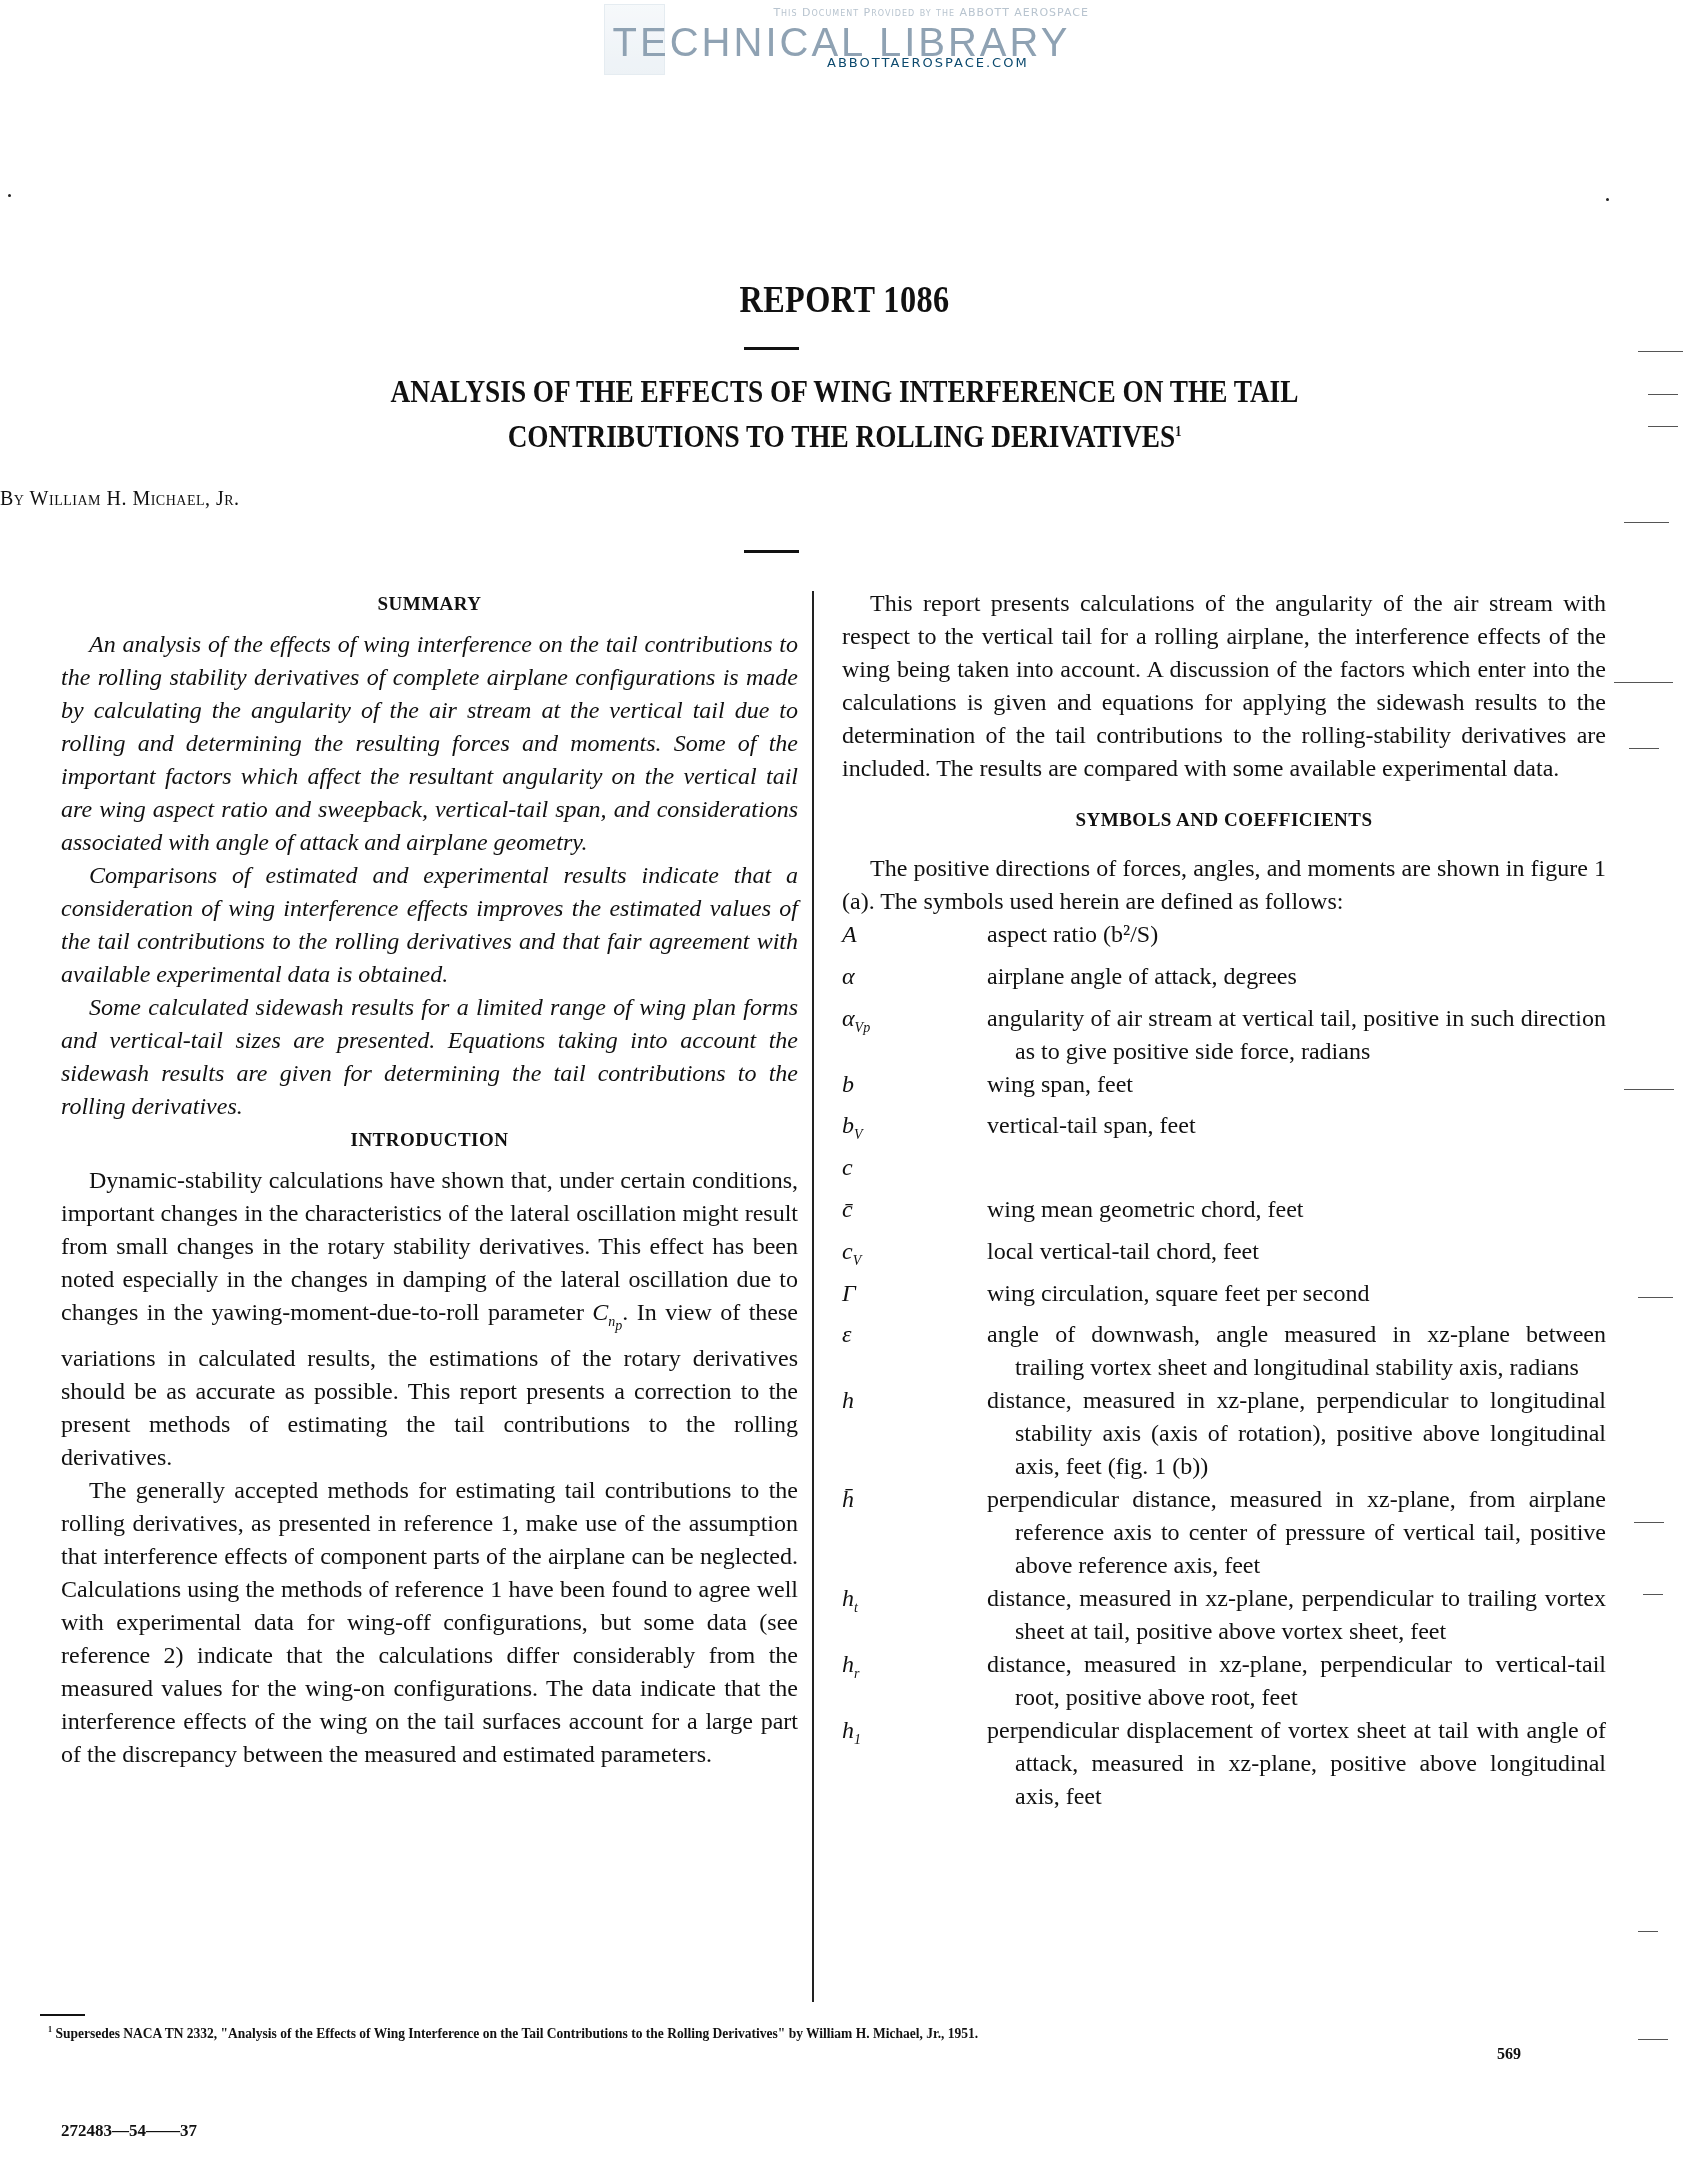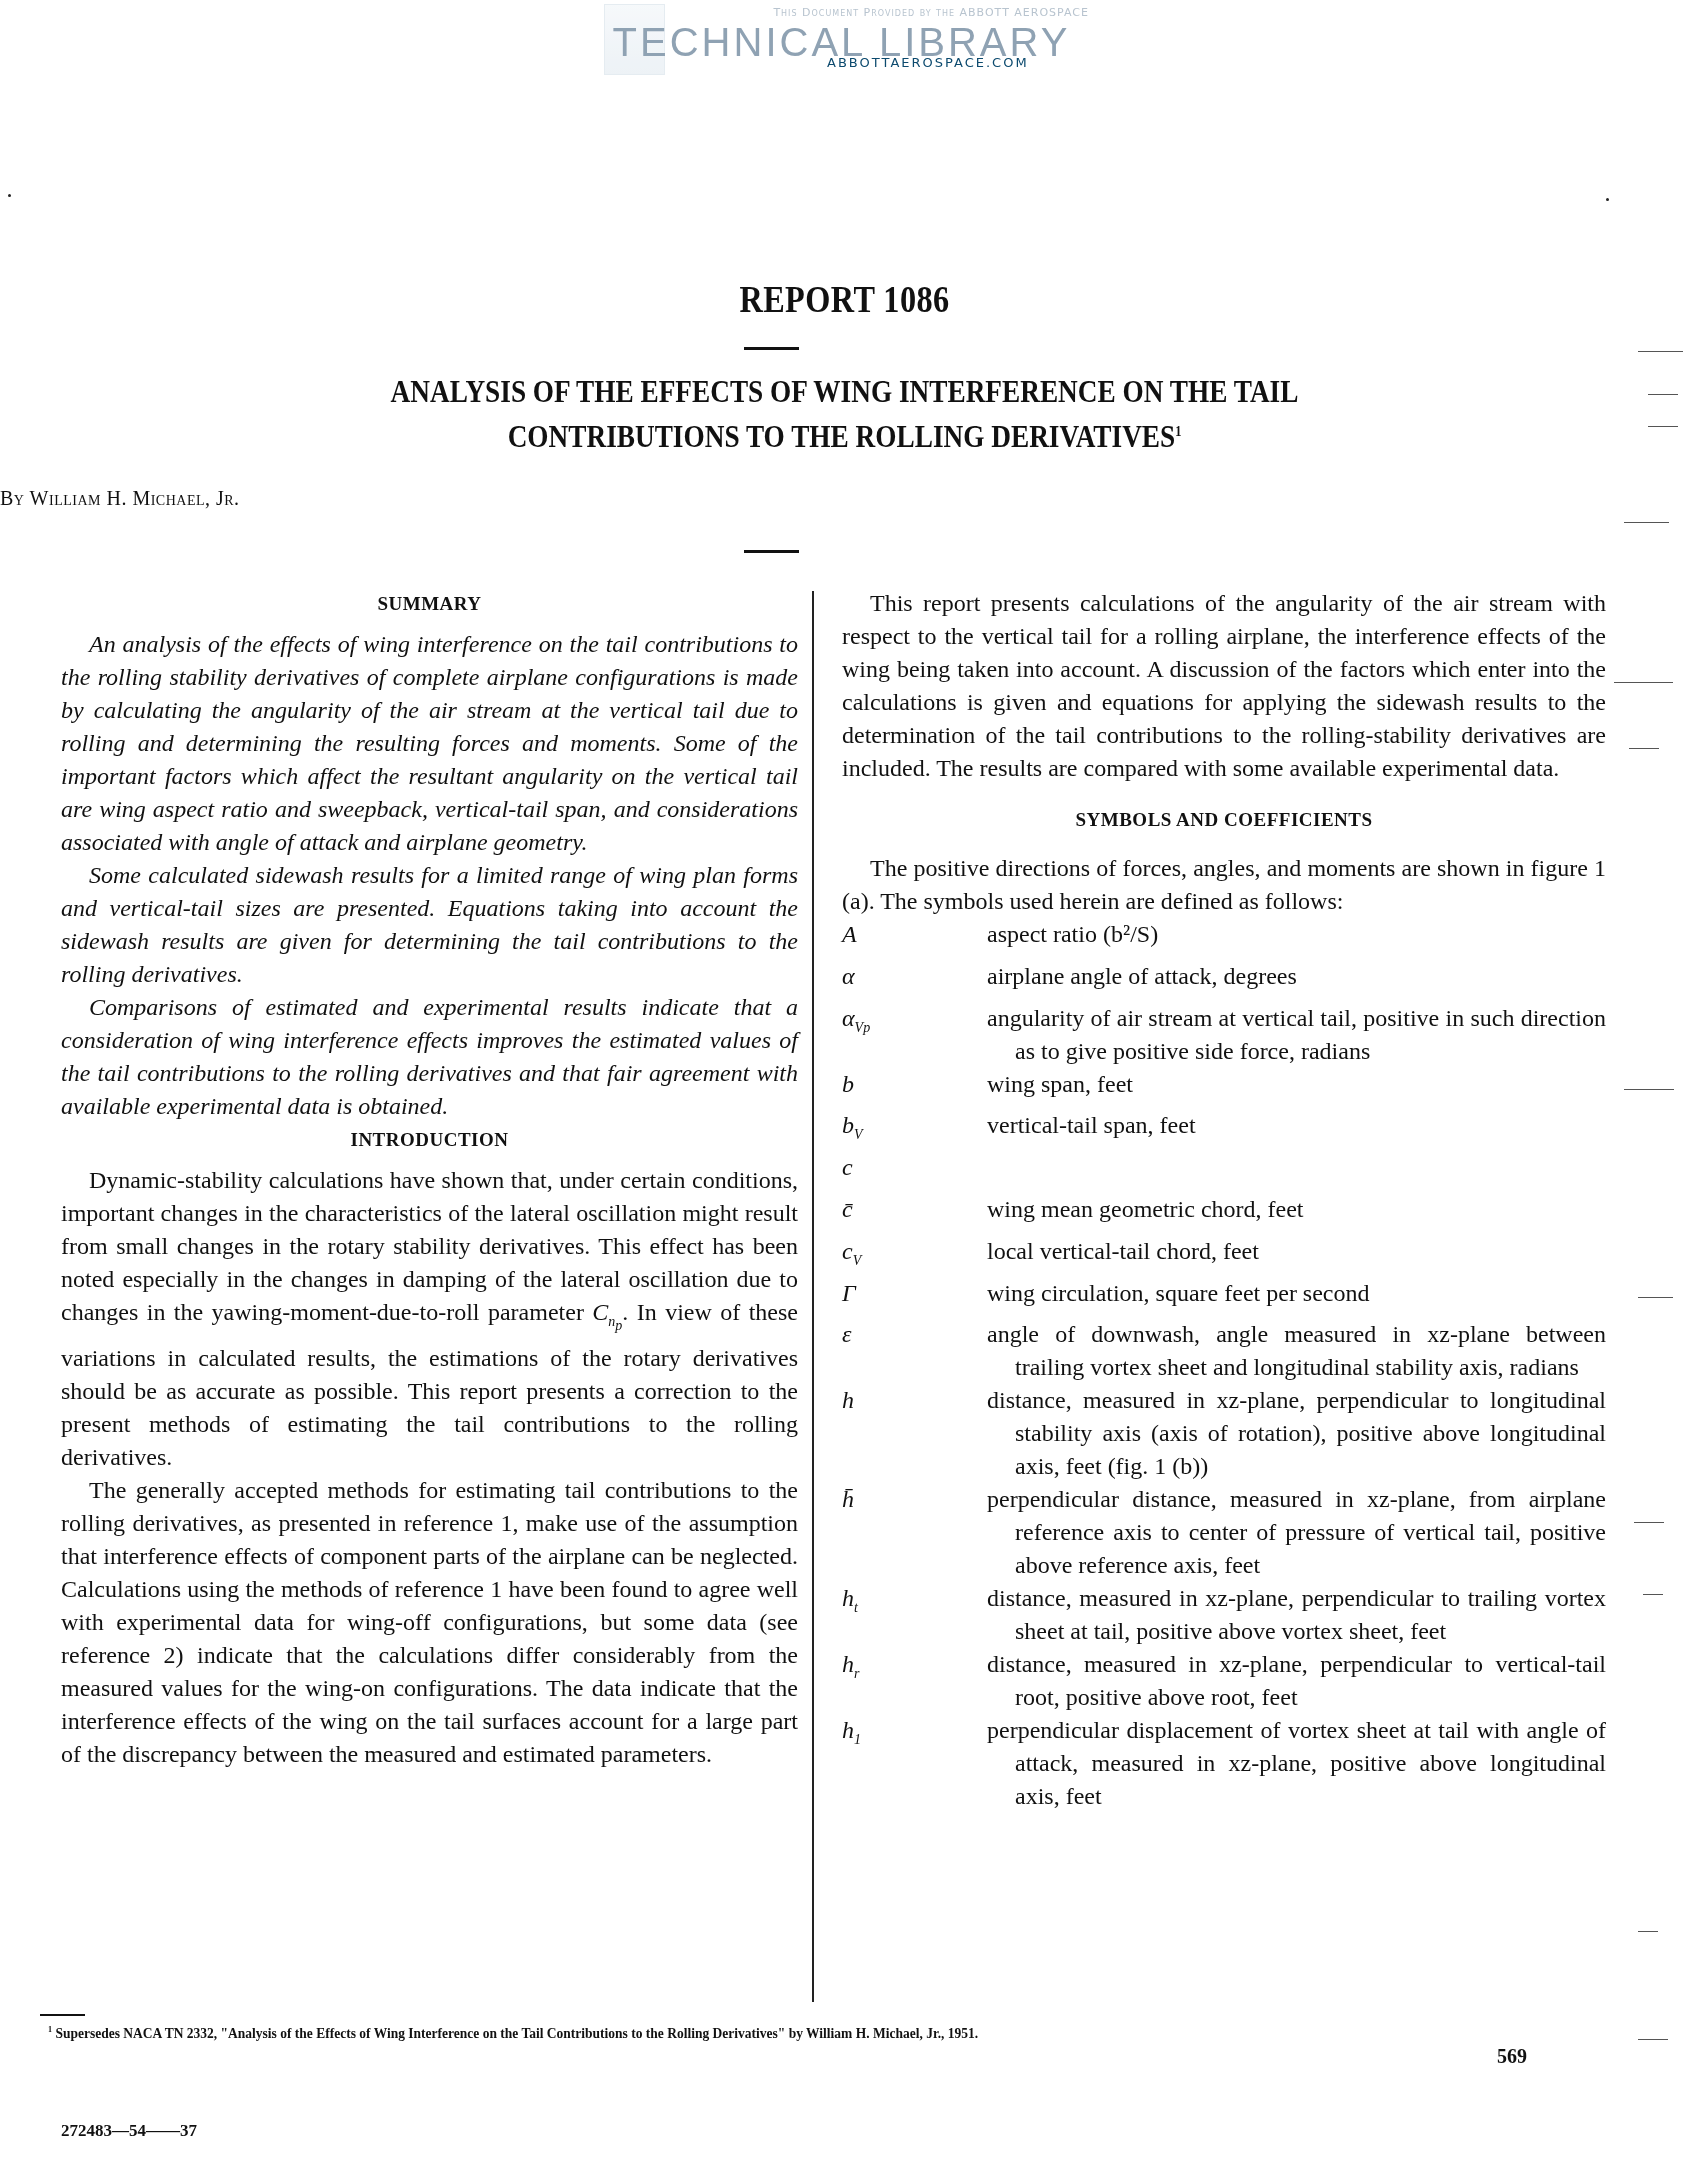--- a/index.html
+++ b/index.html
@@ -55,21 +55,21 @@
   .sym-row { display: flex; }
   .sym { width: 145px; flex: none; font-style: italic; }
   .sym-def { flex: 1; padding-left: 28px; text-indent: -28px; }
   sub { font-size: 14px; }
   .footnote-rule { position: absolute; left: 40px; top: 2014px; width: 45px; height: 2px; background: #111; }
   .footnote {
     position: absolute; left: 48px; top: 2024px; font-size: 15px; font-weight: bold;
     transform: scaleX(.9); transform-origin: left top; white-space: nowrap;
   }
   .footnote sup { font-size: 9px; }
-  .page-num { position: absolute; left: 1497px; top: 2045px; font-size: 20px; font-weight: bold; }
+  .page-num { position: absolute; left: 1497px; top: 2045px; font-size: 16px; font-weight: bold; }
   .print-code { position: absolute; left: 61px; top: 2121px; font-size: 17px; font-weight: bold; }
   .mark { position: absolute; height: 1px; background: #555; }
   .dot { position: absolute; width: 3px; height: 3px; background: #222; border-radius: 50%; }
 </style>
 </head>
 <body>
 
 <div class="watermark">
   <div class="wm-doc"></div>
   <div class="wm-line1">This Document Provided by the ABBOTT AEROSPACE</div>
@@ -83,22 +83,22 @@
   <div>ANALYSIS OF THE EFFECTS OF WING INTERFERENCE ON THE TAIL</div>
   <div><span>CONTRIBUTIONS TO THE ROLLING DERIVATIVES</span><sup>1</sup></div>
 </div>
 <div class="byline">By William H. Michael, Jr.</div>
 <div class="rule" style="left:744px; top:550px; width:55px;"></div>
 
 <div class="col col-left">
   <h2 class="sec-head">SUMMARY</h2>
   <div class="spacer" style="height:8px"></div>
   <p class="italic">An analysis of the effects of wing interference on the tail contributions to the rolling stability derivatives of complete airplane configurations is made by calculating the angularity of the air stream at the vertical tail due to rolling and determining the resulting forces and moments. Some of the important factors which affect the resultant angularity on the vertical tail are wing aspect ratio and sweepback, vertical-tail span, and considerations associated with angle of attack and airplane geometry.</p>
+  <p class="italic">Comparisons of estimated and experimental results indicate that a consideration of wing interference effects improves the estimated values of the tail contributions to the rolling derivatives and that fair agreement with available experimental data is obtained.</p>
   <p class="italic">Some calculated sidewash results for a limited range of wing plan forms and vertical-tail sizes are presented. Equations taking into account the sidewash results are given for determining the tail contributions to the rolling derivatives.</p>
-  <p class="italic">Comparisons of estimated and experimental results indicate that a consideration of wing interference effects improves the estimated values of the tail contributions to the rolling derivatives and that fair agreement with available experimental data is obtained.</p>
   <h2 class="sec-head">INTRODUCTION</h2>
   <div class="spacer" style="height:8px"></div>
   <p><span>Dynamic-stability calculations have shown that, under certain conditions, important changes in the characteristics of the lateral oscillation might result from small changes in the rotary stability derivatives. This effect has been noted especially in the changes in damping of the lateral oscillation due to changes in the yawing-moment-due-to-roll parameter </span><i><span>C</span><sub><span>n</span><sub>p</sub></sub></i><span>. In view of these variations in calculated results, the estimations of the rotary derivatives should be as accurate as possible. This report presents a correction to the present methods of estimating the tail contributions to the rolling derivatives.</span></p>
   <p>The generally accepted methods for estimating tail contributions to the rolling derivatives, as presented in reference 1, make use of the assumption that interference effects of component parts of the airplane can be neglected. Calculations using the methods of reference 1 have been found to agree well with experimental data for wing-off configurations, but some data (see reference 2) indicate that the calculations differ considerably from the measured values for the wing-on configurations. The data indicate that the interference effects of the wing on the tail surfaces account for a large part of the discrepancy between the measured and estimated parameters.</p>
 </div>
 
 <div class="divider"></div>
 
 <div class="col col-right">
   <p>This report presents calculations of the angularity of the air stream with respect to the vertical tail for a rolling airplane, the interference effects of the wing being taken into account. A discussion of the factors which enter into the calculations is given and equations for applying the sidewash results to the determination of the tail contributions to the rolling-stability derivatives are included. The results are compared with some available experimental data.</p>

